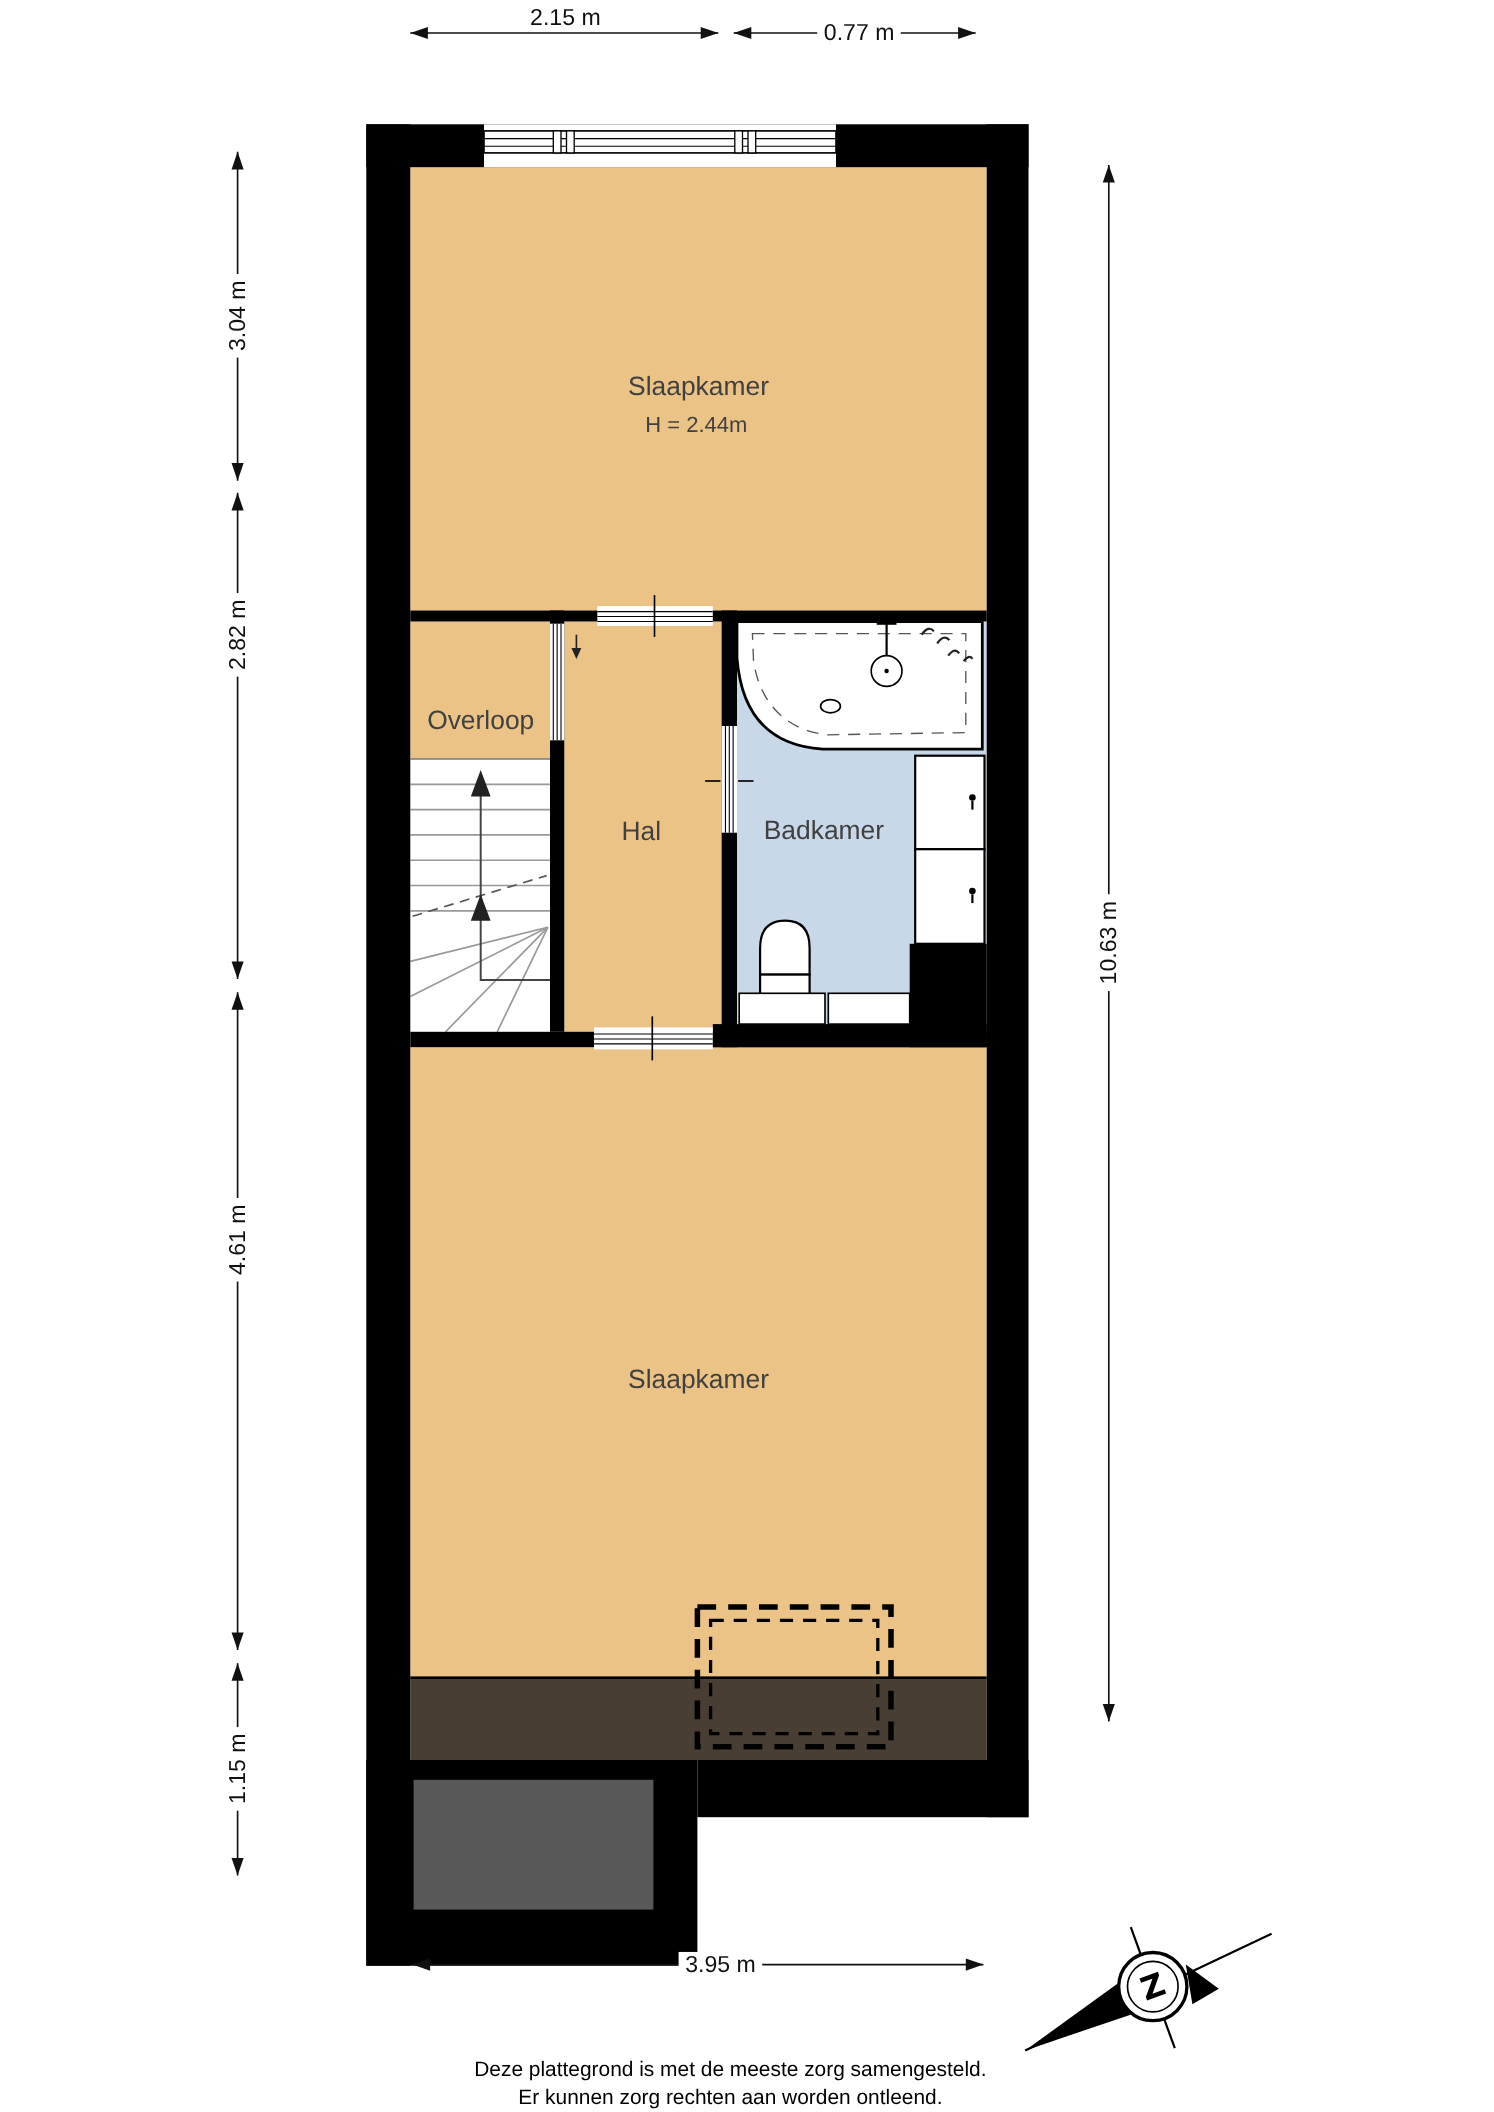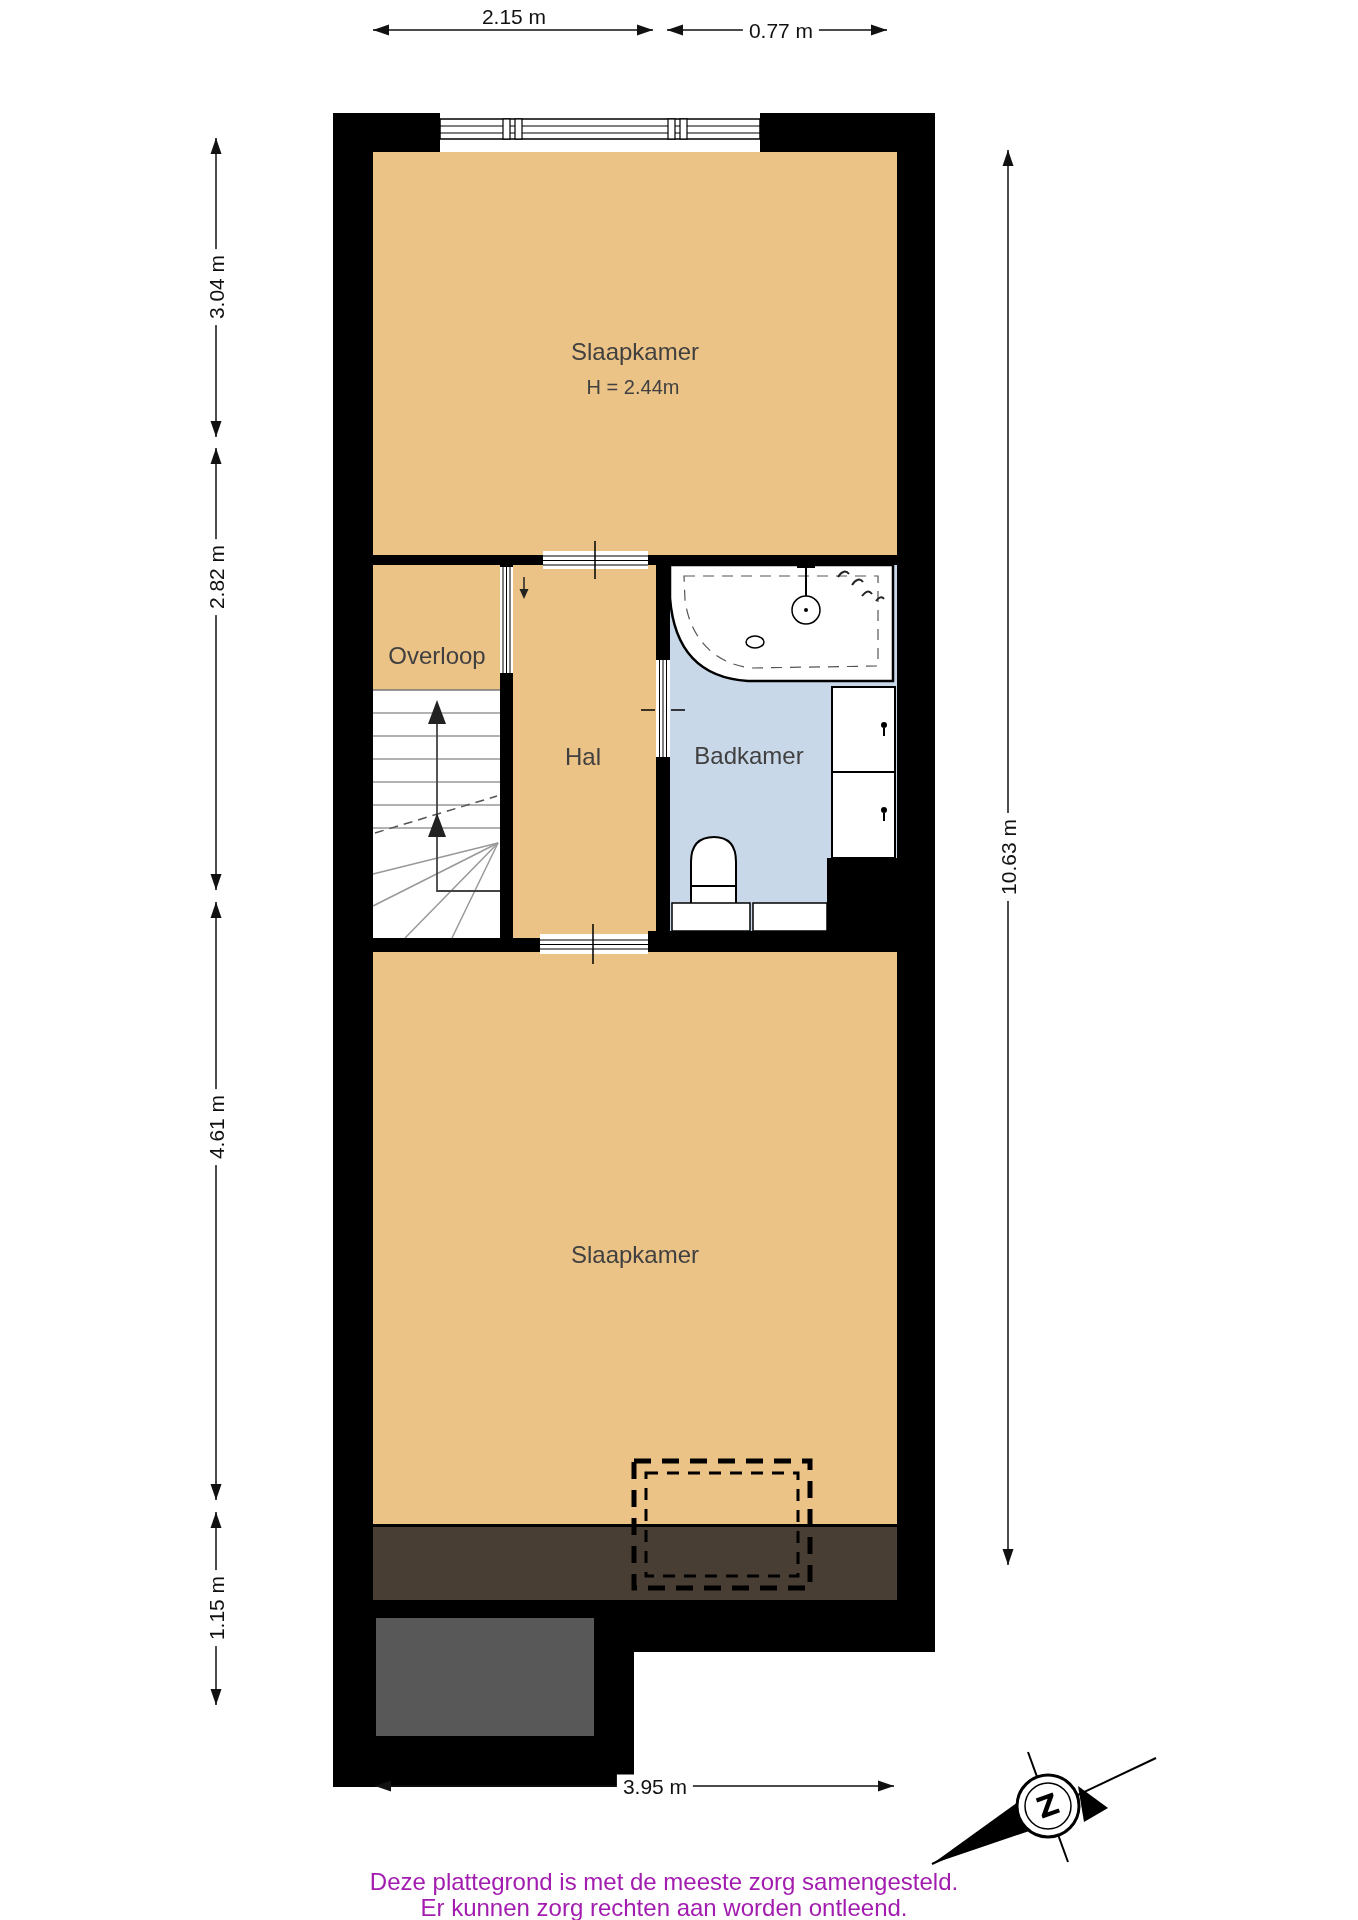--- a/index.html
+++ b/index.html
@@ -18,21 +18,21 @@
   .lbl{
     position:absolute;transform:translate(-50%,-50%);
     white-space:nowrap;color:#404040;line-height:1;
   }
   .room{font-size:24px;}
   .note{font-size:20px;}
   .dim{font-size:21px;color:#111;background:#ffffff;padding:1px 6px;}
   .vert{transform:translate(-50%,-50%) rotate(-90deg);}
   .footer-line{
     position:absolute;transform:translate(-50%,-50%);
-    font-size:24px;color:#a21caf;white-space:nowrap;
+    font-size:19px;color:#000000;white-space:nowrap;
   }
 </style>
 </head>
 <body>
 
 <div id="stage">
 
 <svg id="plan-svg" width="1358" height="1920" viewBox="0 0 1358 1920">
 
   <g>

